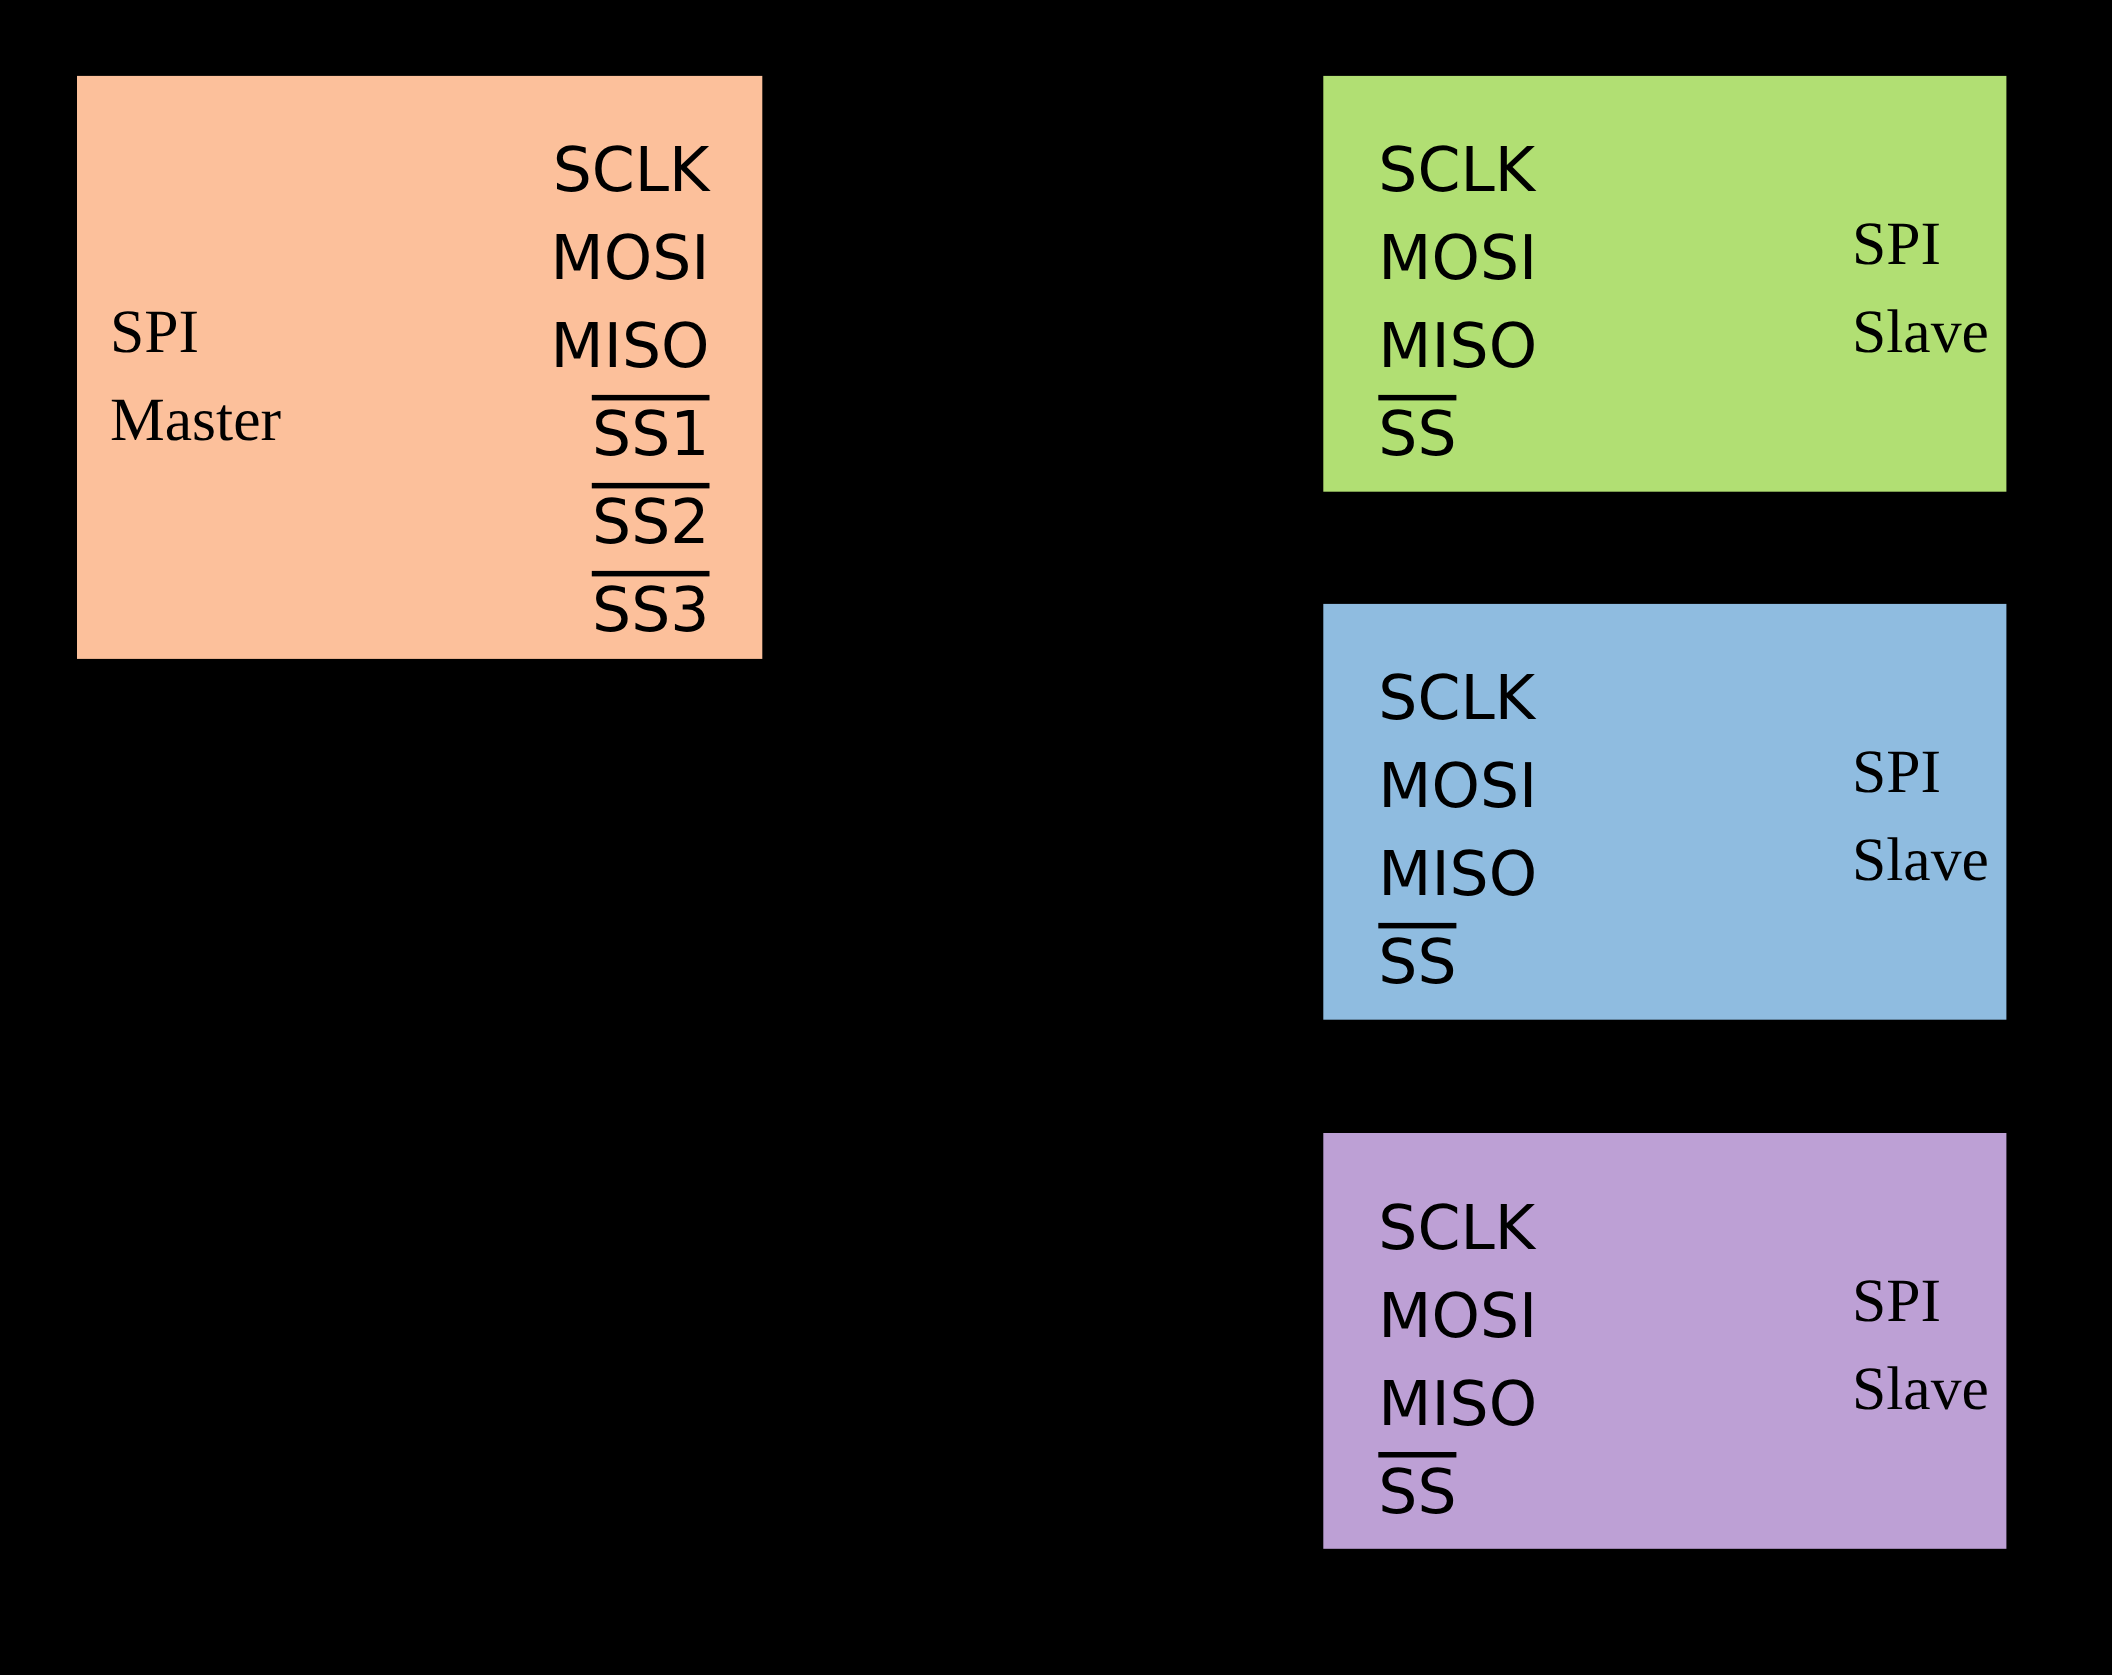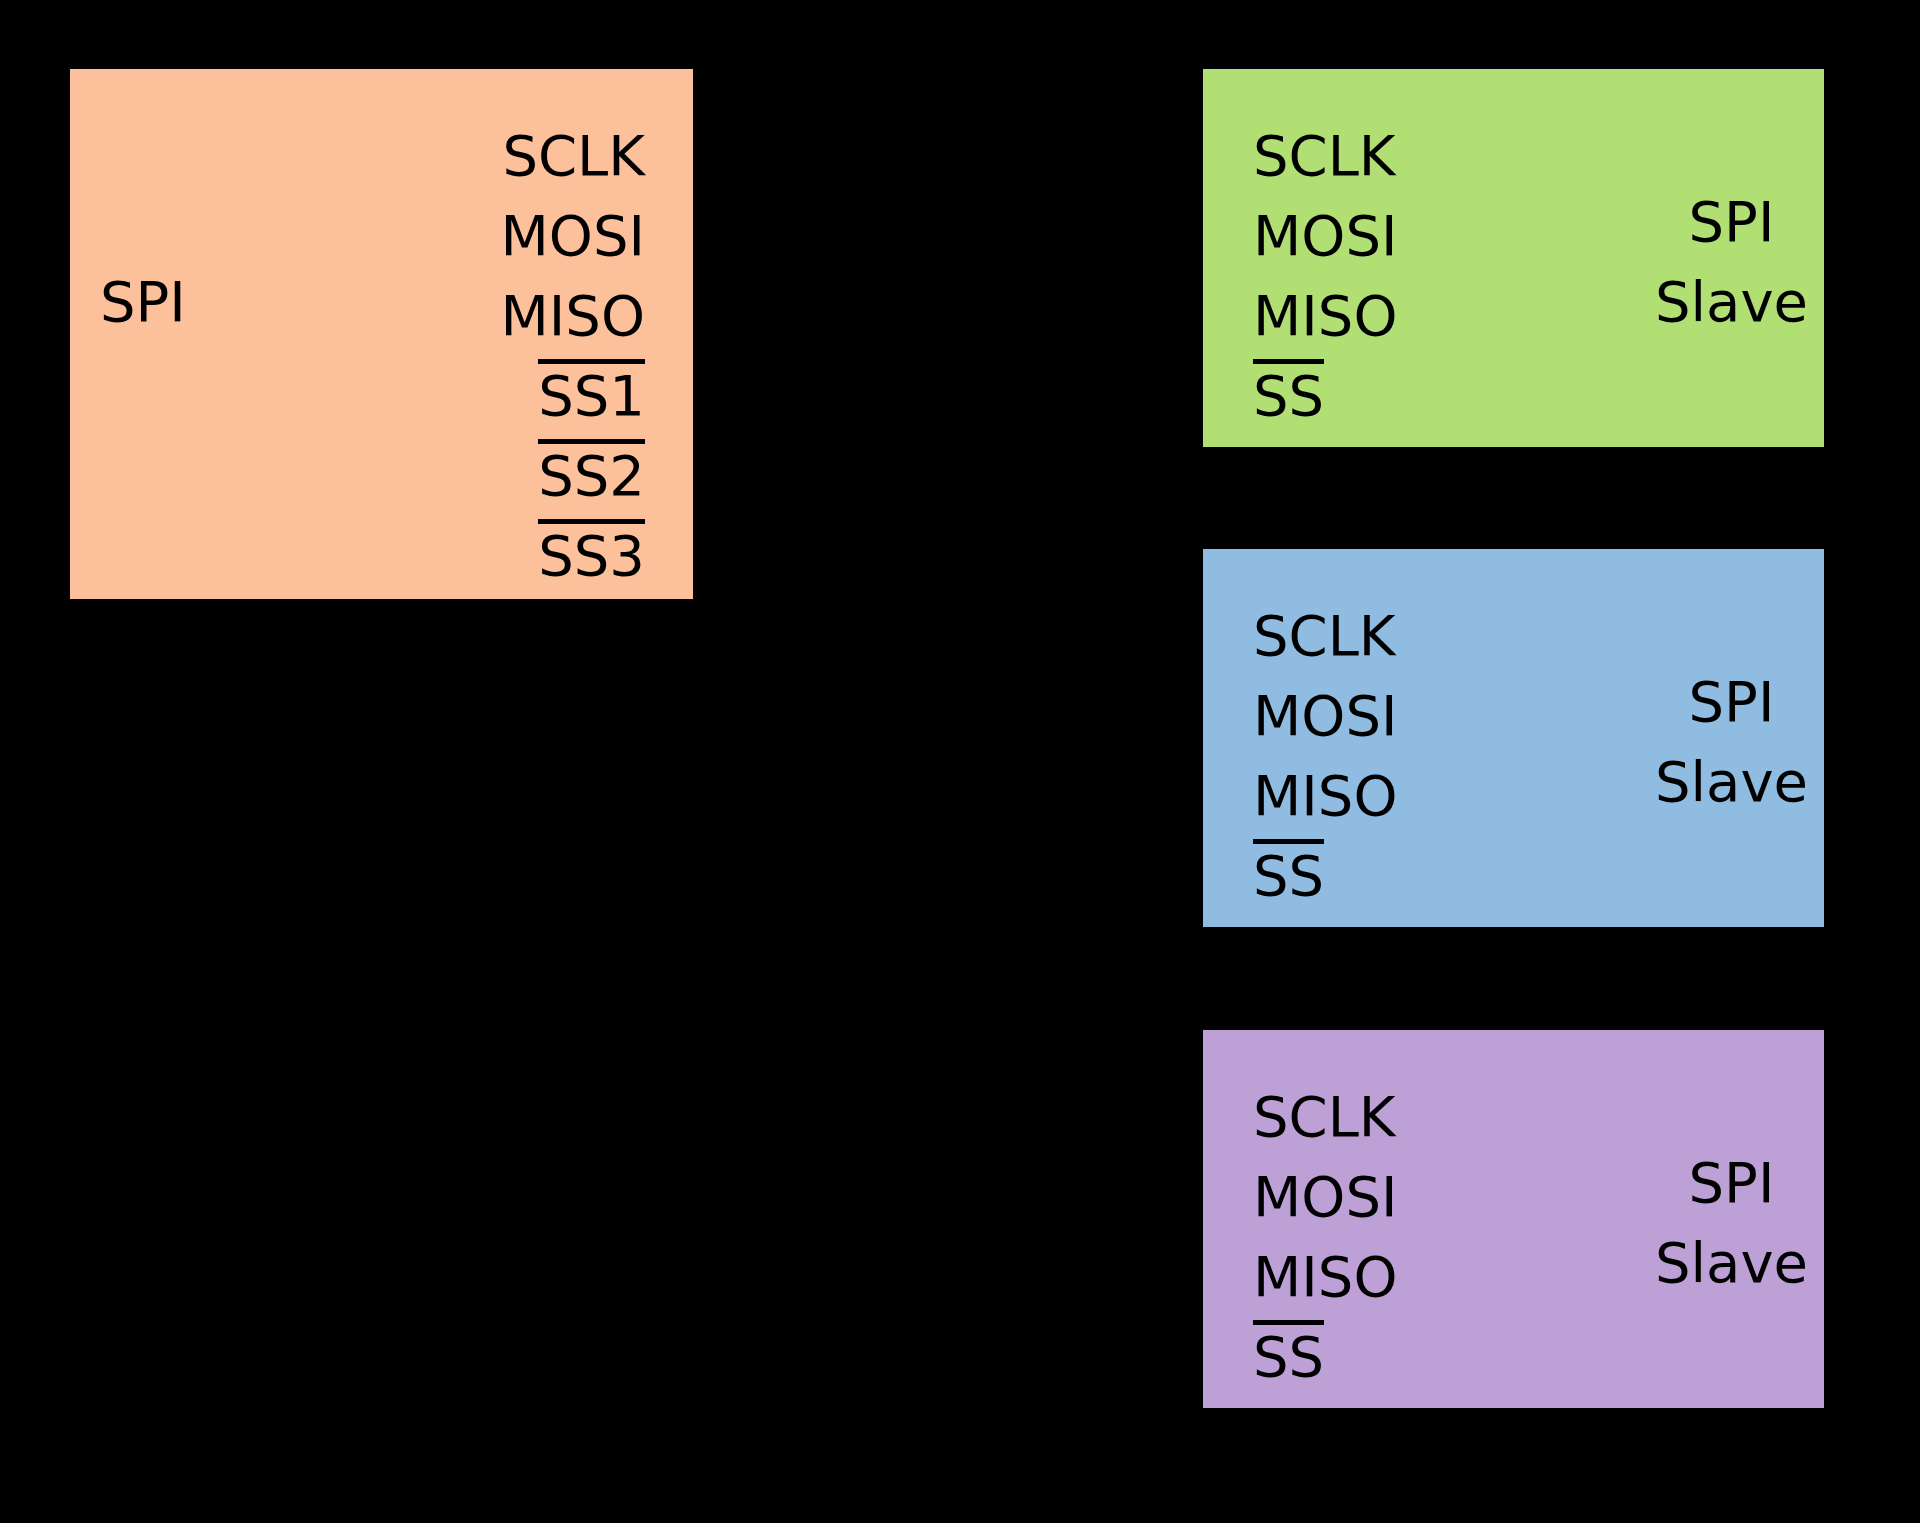--- a/index.html
+++ b/index.html
@@ -38,37 +38,38 @@
     padding: 33px 16px 0 50px;
   }
   .box.slave-1 { top: 69px; }
   .box.slave-2 { top: 549px; }
   .box.slave-3 { top: 1030px; }
 
   .pins { white-space: nowrap; margin-top: 14px; }
   .pins.right { text-align: right; }
   .pins.left  { text-align: left; }
 
-  .device-label { text-align: center; }
+  .device-label { text-align: left; font-family: Liberation Serif, serif; }
   .box.master .device-label { margin-top: 160px; }
   .box.slave  .device-label { margin-top: 80px; }
 
   .ov {
     display: inline-block;
     line-height: 64px;
     border-top: 5px solid #000000;
     text-align: center;
   }
 </style>
 </head>
 <body>
 
 <div class="box master" style="background-color: rgb(252, 192, 155);">
   <div class="device-label">
     <div>SPI</div>
+    <div>Master</div>
   </div>
   <div class="pins right">
     <div class="pin">SCLK</div>
     <div class="pin">MOSI</div>
     <div class="pin">MISO</div>
     <div class="pin"><span class="ov">SS1</span></div>
     <div class="pin"><span class="ov">SS2</span></div>
     <div class="pin"><span class="ov">SS3</span></div>
   </div>
 </div>

